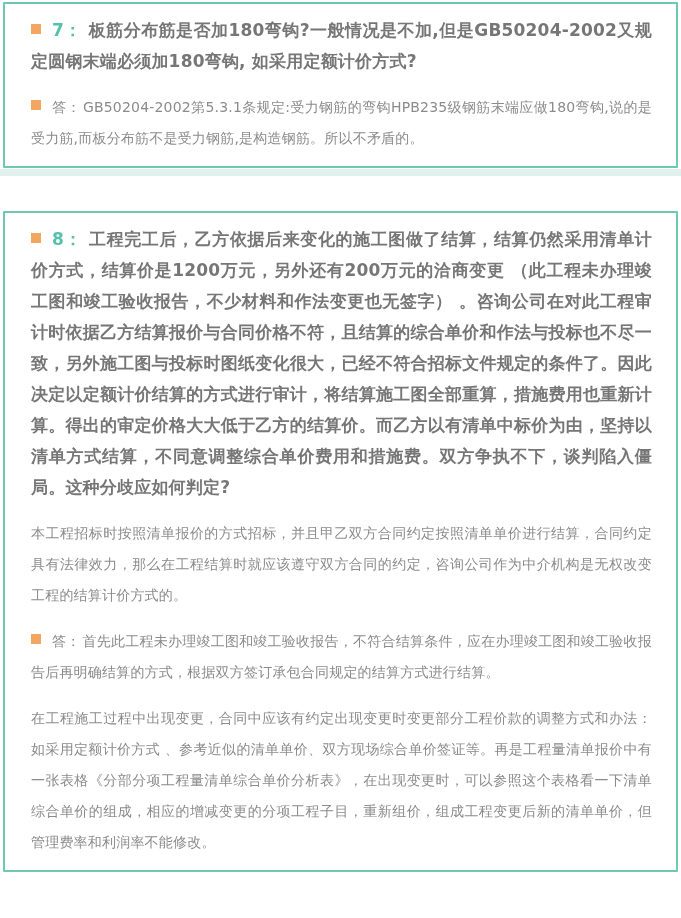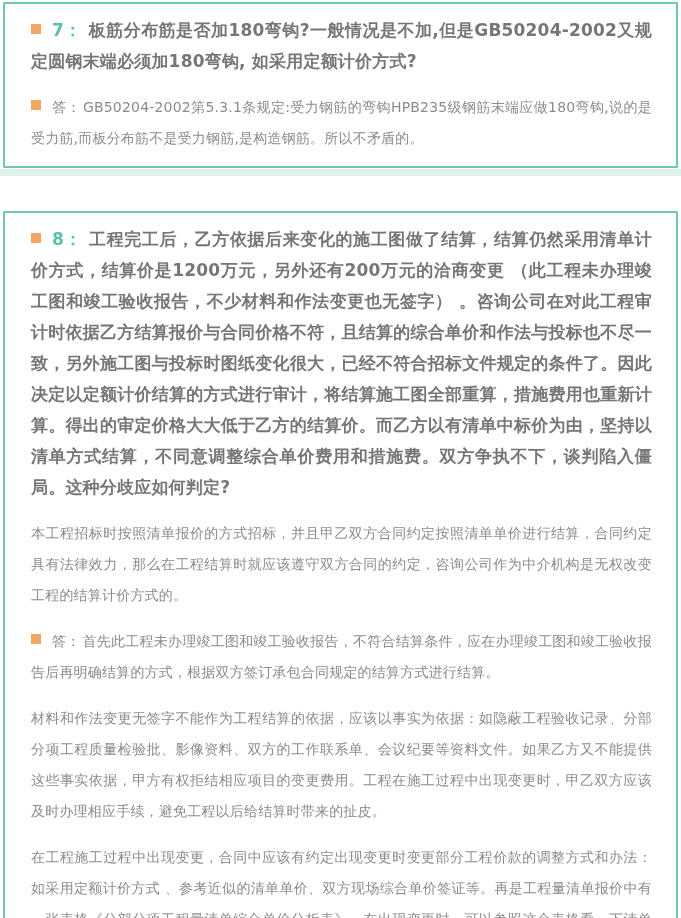--- a/index.html
+++ b/index.html
@@ -85,17 +85,16 @@
   <div class="card-gap"></div>
 
   <section class="card">
     <p class="q-par">
       <span class="bullet"></span><span class="q-num">8：</span><span>工程完工后，乙方依据后来变化的施工图做了结算，结算仍然采用清单计价方式，结算价是1200万元，另外还有200万元的洽商变更 （此工程未办理竣工图和竣工验收报告，不少材料和作法变更也无签字） 。咨询公司在对此工程审计时依据乙方结算报价与合同价格不符，且结算的综合单价和作法与投标也不尽一致，另外施工图与投标时图纸变化很大，已经不符合招标文件规定的条件了。因此决定以定额计价结算的方式进行审计，将结算施工图全部重算，措施费用也重新计算。得出的审定价格大大低于乙方的结算价。而乙方以有清单中标价为由，坚持以清单方式结算，不同意调整综合单价费用和措施费。双方争执不下，谈判陷入僵局。这种分歧应如何判定?</span>
     </p>
     <p class="a-par">本工程招标时按照清单报价的方式招标，并且甲乙双方合同约定按照清单单价进行结算，合同约定具有法律效力，那么在工程结算时就应该遵守双方合同的约定，咨询公司作为中介机构是无权改变工程的结算计价方式的。</p>
     <p class="a-par">
       <span class="bullet"></span><span class="a-label">答：</span><span>首先此工程未办理竣工图和竣工验收报告，不符合结算条件，应在办理竣工图和竣工验收报告后再明确结算的方式，根据双方签订承包合同规定的结算方式进行结算。</span>
     </p>
-    <p class="a-par">材料和作法变更无签字不能作为工程结算的依据，应该以事实为依据：如隐蔽工程验收记录、分部分项工程质量检验批、影像资料、双方的工作联系单、会议纪要等资料文件。如果乙方又不能提供这些事实依据，甲方有权拒结相应项目的变更费用。工程在施工过程中出现变更时，甲乙双方应该及时办理相应手续，避免工程以后给结算时带来的扯皮。</p>
     <p class="a-par">在工程施工过程中出现变更，合同中应该有约定出现变更时变更部分工程价款的调整方式和办法：如采用定额计价方式 、参考近似的清单单价、双方现场综合单价签证等。再是工程量清单报价中有一张表格《分部分项工程量清单综合单价分析表》，在出现变更时，可以参照这个表格看一下清单综合单价的组成，相应的增减变更的分项工程子目，重新组价，组成工程变更后新的清单单价，但管理费率和利润率不能修改。</p>
   </section>
 
 </div>
 
 </body></html>

